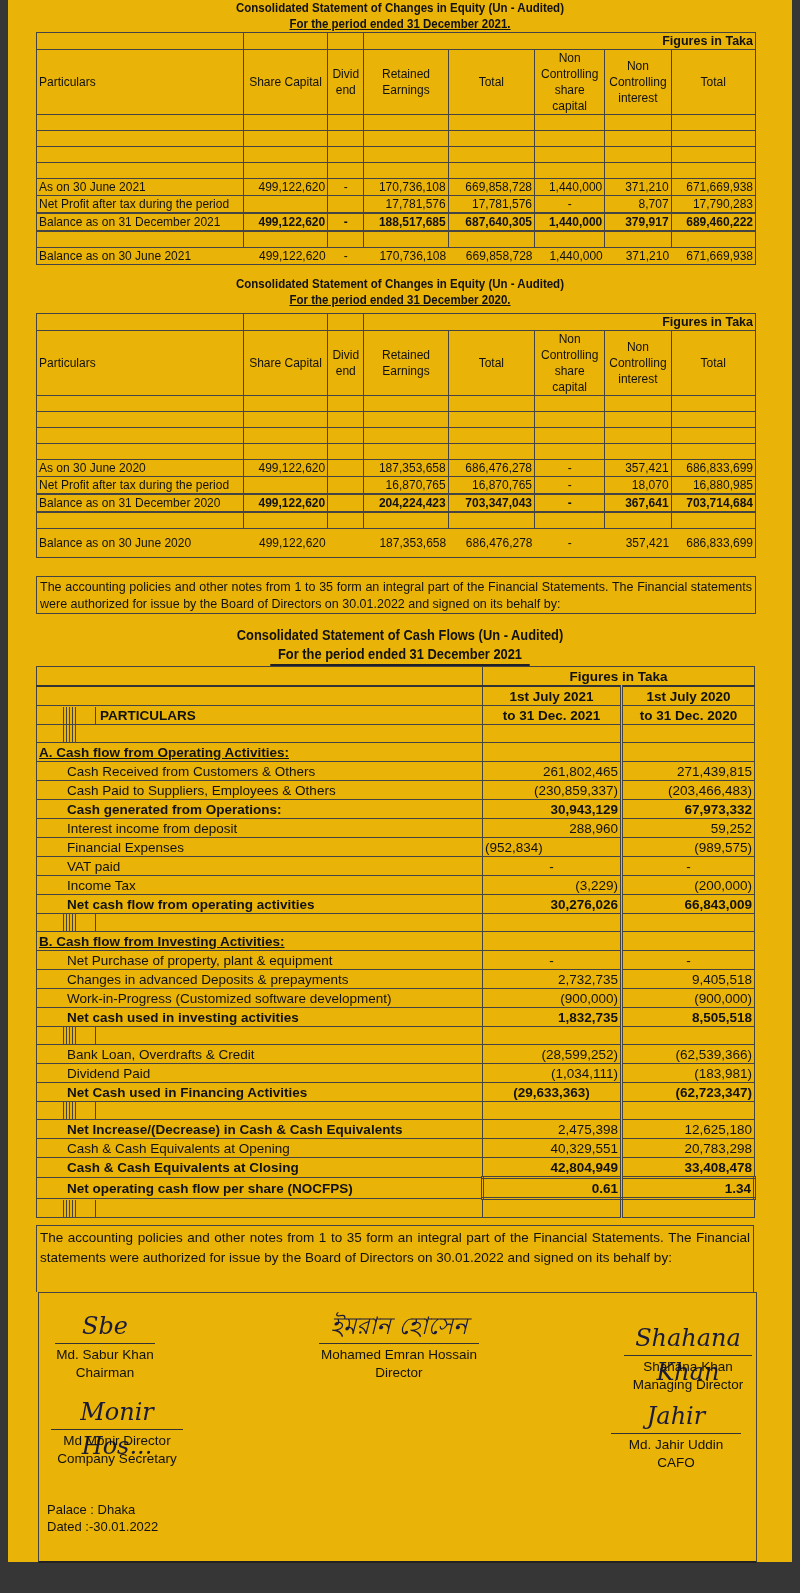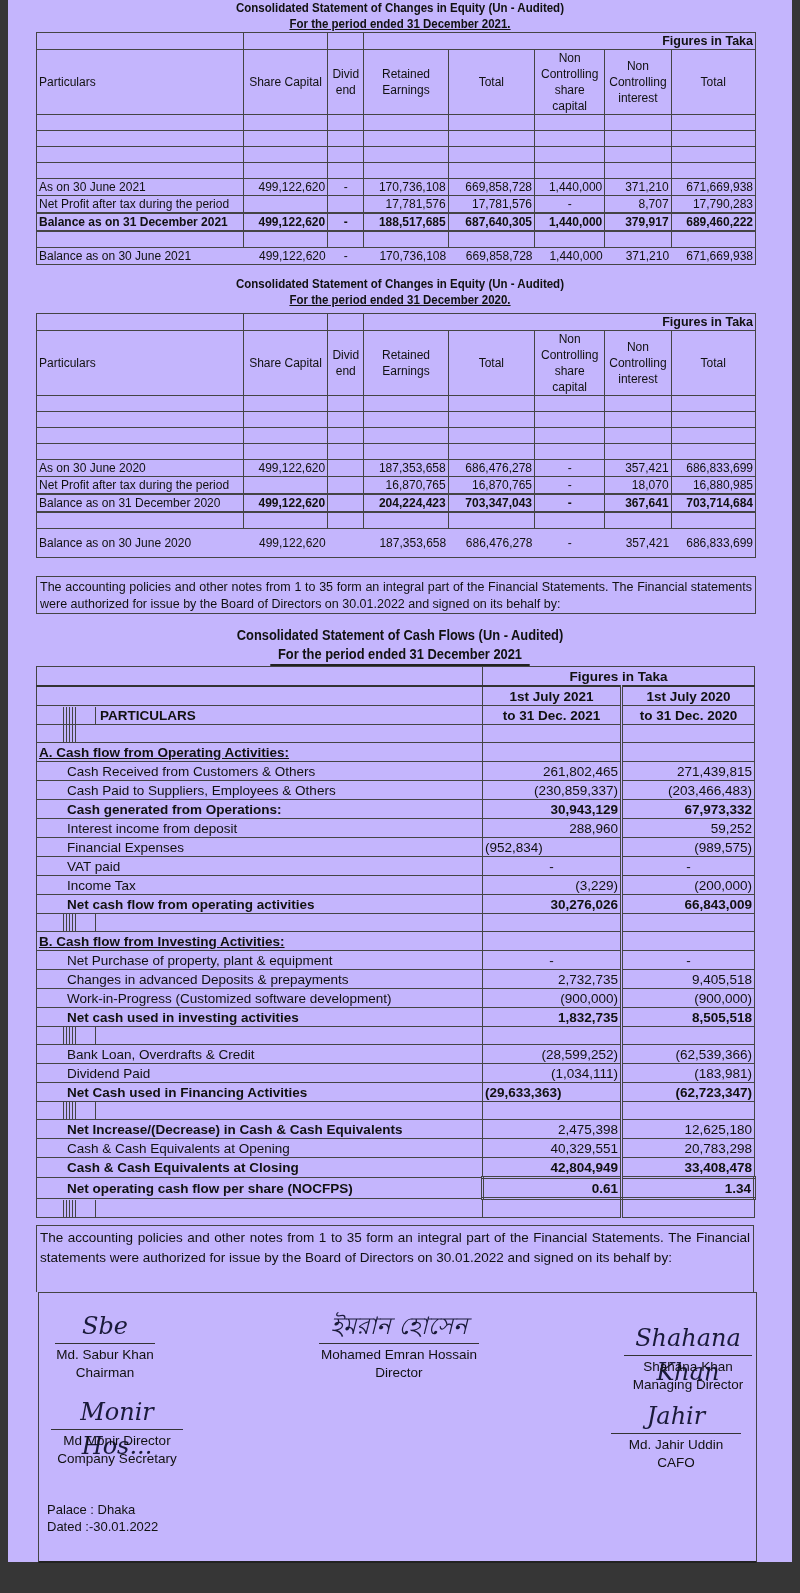--- a/index.html
+++ b/index.html
@@ -3,21 +3,21 @@
 <meta charset="utf-8">
 <style>
   html, body { margin: 0; padding: 0; }
   body {
     width: 800px; height: 1593px; background: #363636;
     font-family: "Liberation Sans", sans-serif; color: #111;
     position: relative; overflow: hidden;
   }
   .page {
     position: absolute; left: 8px; top: 0; width: 784px; height: 1562px;
-    background: #c4b5fd;
+    background: #eab308;
   }
   .title {
     position: absolute; left: 0; width: 784px; text-align: center;
     font-weight: bold; font-size: 12.5px; line-height: 16px;
     transform: scaleX(0.92); transform-origin: center;
   }
   .title .sub { text-decoration: underline; display: block; }
   table { border-collapse: collapse; position: absolute; table-layout: fixed; }
   td { border: 1px solid #444; padding: 0 2px; font-size: 12px; white-space: nowrap; overflow: hidden; }
   .eq td { height: 16px; line-height: 15px; }
@@ -142,21 +142,21 @@
       <td>Net Profit after tax during the period</td>
       <td class="num"></td>
       <td class="dash"></td>
       <td class="num">17,781,576</td>
       <td class="num">17,781,576</td>
       <td class="dash">-</td>
       <td class="num">8,707</td>
       <td class="num">17,790,283</td>
     </tr>
     <tr class="bold">
-      <td style="font-weight:bold">Balance as on 31 December 2021</td>
+      <td style="font-weight:normal">Balance as on 31 December 2021</td>
       <td class="num">499,122,620</td>
       <td class="dash">-</td>
       <td class="num">188,517,685</td>
       <td class="num">687,640,305</td>
       <td class="num">1,440,000</td>
       <td class="num">379,917</td>
       <td class="num">689,460,222</td>
     </tr>
     <tr class="blank">
           <td></td>
@@ -425,21 +425,21 @@
           <td style="text-align:right">(28,599,252)</td>
           <td class="n">(62,539,366)</td>
         </tr>
     <tr>
           <td class="ind">Dividend Paid</td>
           <td style="text-align:right">(1,034,111)</td>
           <td class="n">(183,981)</td>
         </tr>
     <tr class="b">
           <td class="ind">Net Cash used in Financing Activities</td>
-          <td style="text-align:left">(29,633,363)</td>
+          <td style="text-align:center">(29,633,363)</td>
           <td class="n">(62,723,347)</td>
         </tr>
     <tr class="spacer">
           <td><span class="grip"></span><span style="display:inline-block;height:17px;border-left:1px solid #444;margin-left:18px;vertical-align:top"></span></td>
           <td></td>
           <td class="n"></td>
         </tr>
 
     <tr>
           <td class="ind" style="font-weight:bold">Net Increase/(Decrease) in Cash &amp; Cash Equivalents</td>

